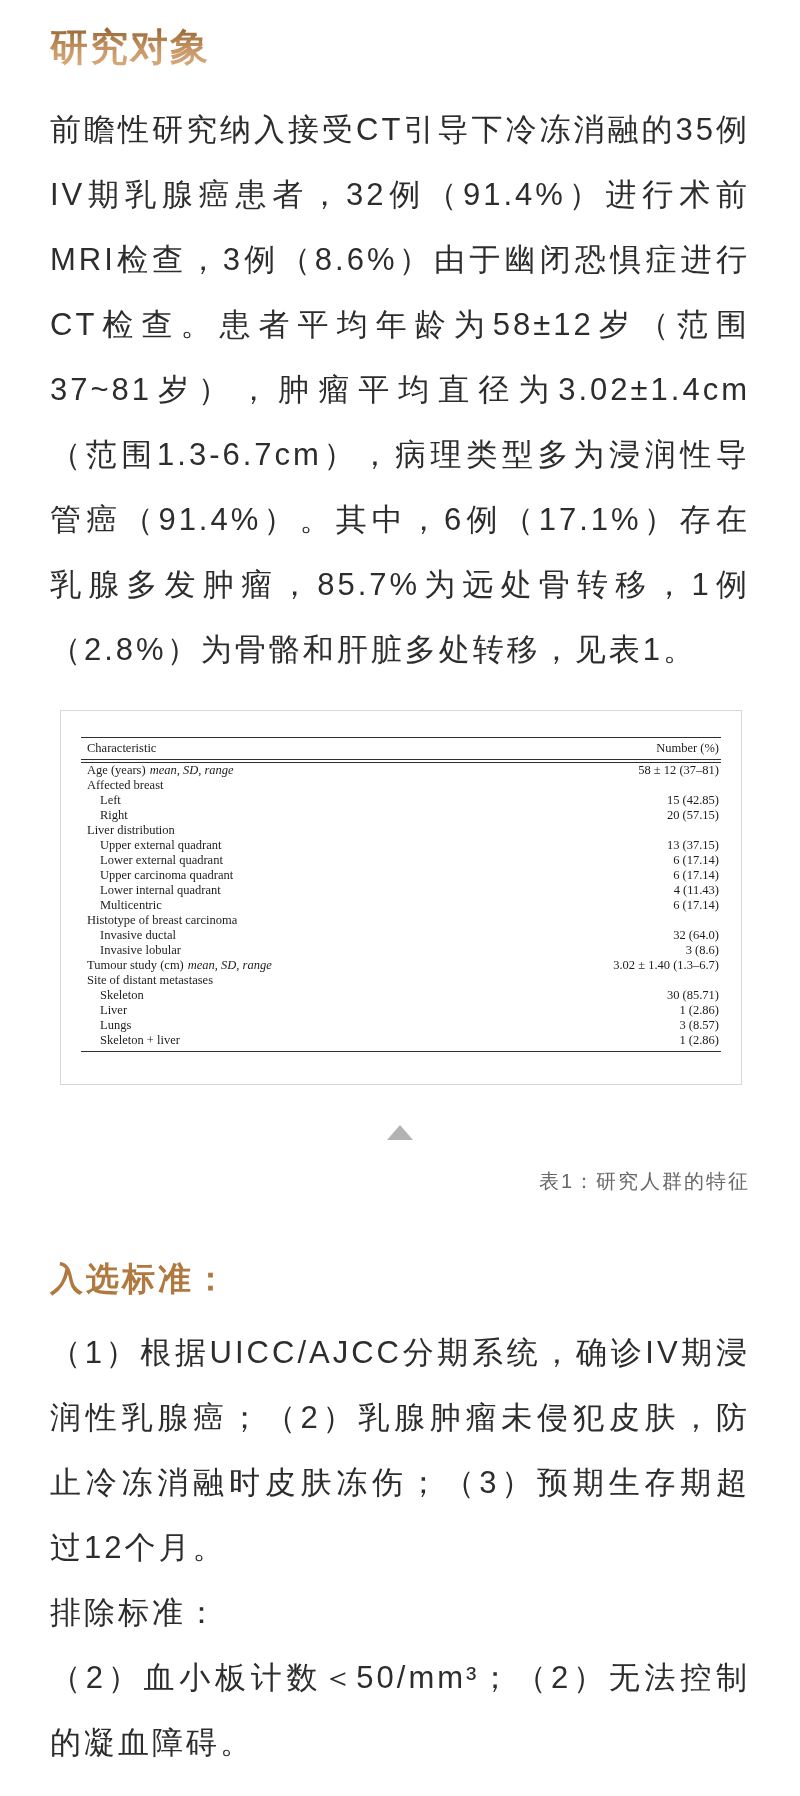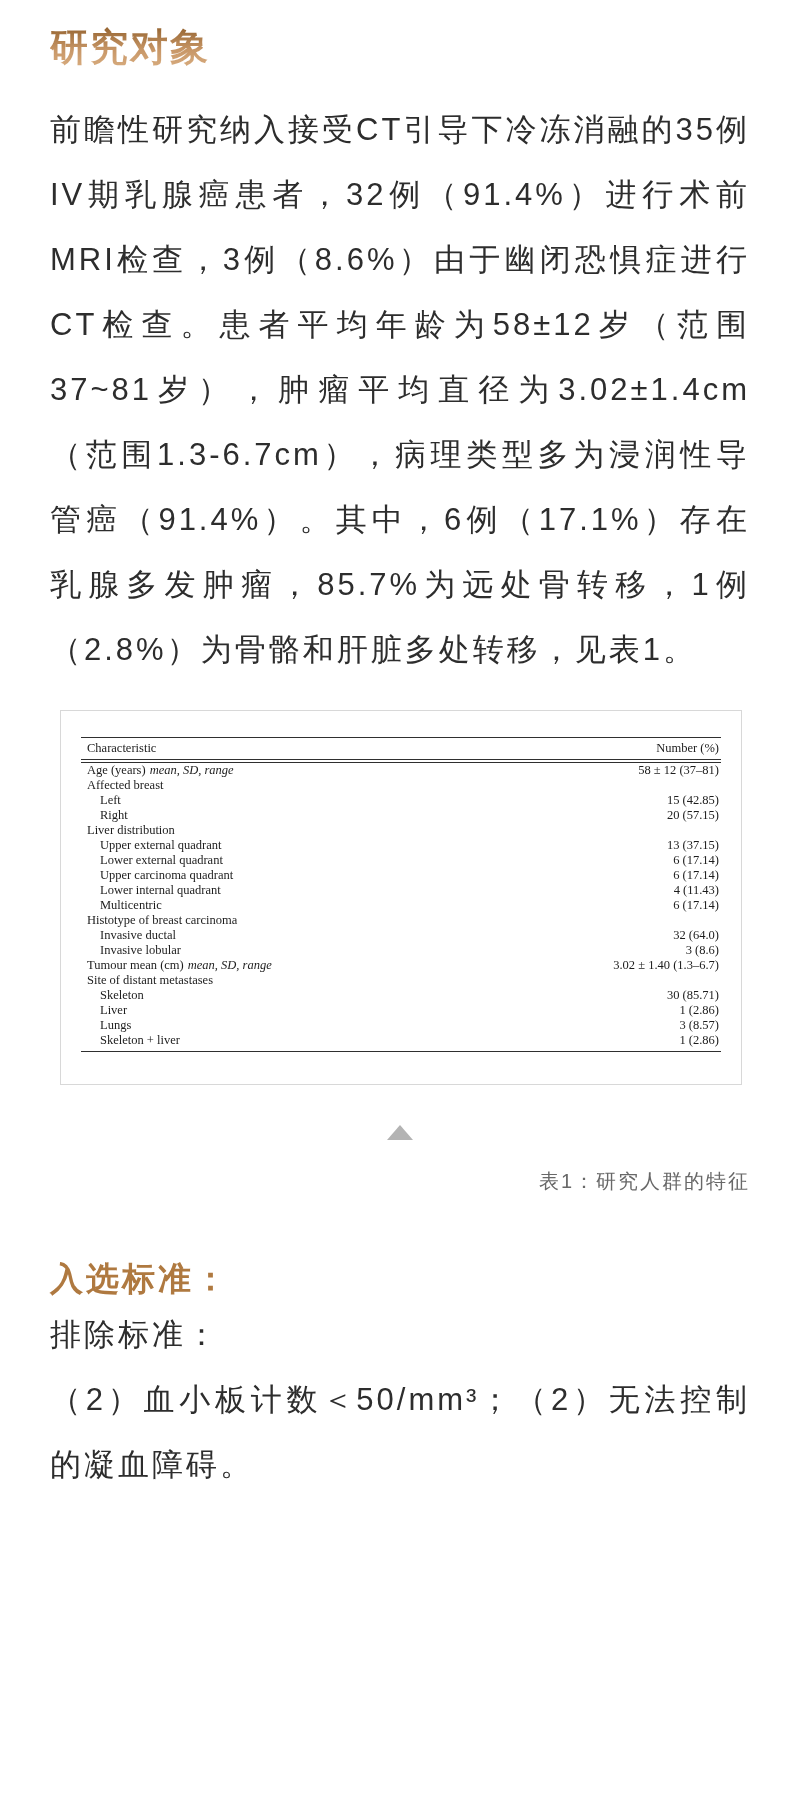--- a/index.html
+++ b/index.html
@@ -168,21 +168,21 @@
       </div>
       <div class="trow indent">
         <span class="tlabel"><span>Invasive ductal</span><em></em></span>
         <span class="tvalue">32 (64.0)</span>
       </div>
       <div class="trow indent">
         <span class="tlabel"><span>Invasive lobular</span><em></em></span>
         <span class="tvalue">3 (8.6)</span>
       </div>
       <div class="trow">
-        <span class="tlabel"><span>Tumour mean (cm)</span><em>mean, SD, range</em></span>
+        <span class="tlabel"><span>Tumour study (cm)</span><em>mean, SD, range</em></span>
         <span class="tvalue">3.02 ± 1.40 (1.3–6.7)</span>
       </div>
       <div class="trow">
         <span class="tlabel"><span>Site of distant metastases</span><em></em></span>
         <span class="tvalue"></span>
       </div>
       <div class="trow indent">
         <span class="tlabel"><span>Skeleton</span><em></em></span>
         <span class="tvalue">30 (85.71)</span>
       </div>
@@ -200,18 +200,19 @@
       </div>
     </div>
   </figure>
 
   <div class="arrow-up"></div>
 
   <div class="figure-caption">表1：研究人群的特征</div>
 
   <h2 class="section-heading">入选标准：</h2>
 
+  <p class="body-text p-inclusion">（1）根据UICC/AJCC分期系统，确诊IV期浸润性乳腺癌；（2）乳腺肿瘤未侵犯皮肤，防止冷冻消融时皮肤冻伤；（3）预期生存期超过12个月。</p>
 
   <p class="body-text">排除标准：</p>
 
   <p class="body-text">（2）血小板计数＜50/mm³；（2）无法控制的凝血障碍。</p>
 
 </div>
 
 </body></html>

